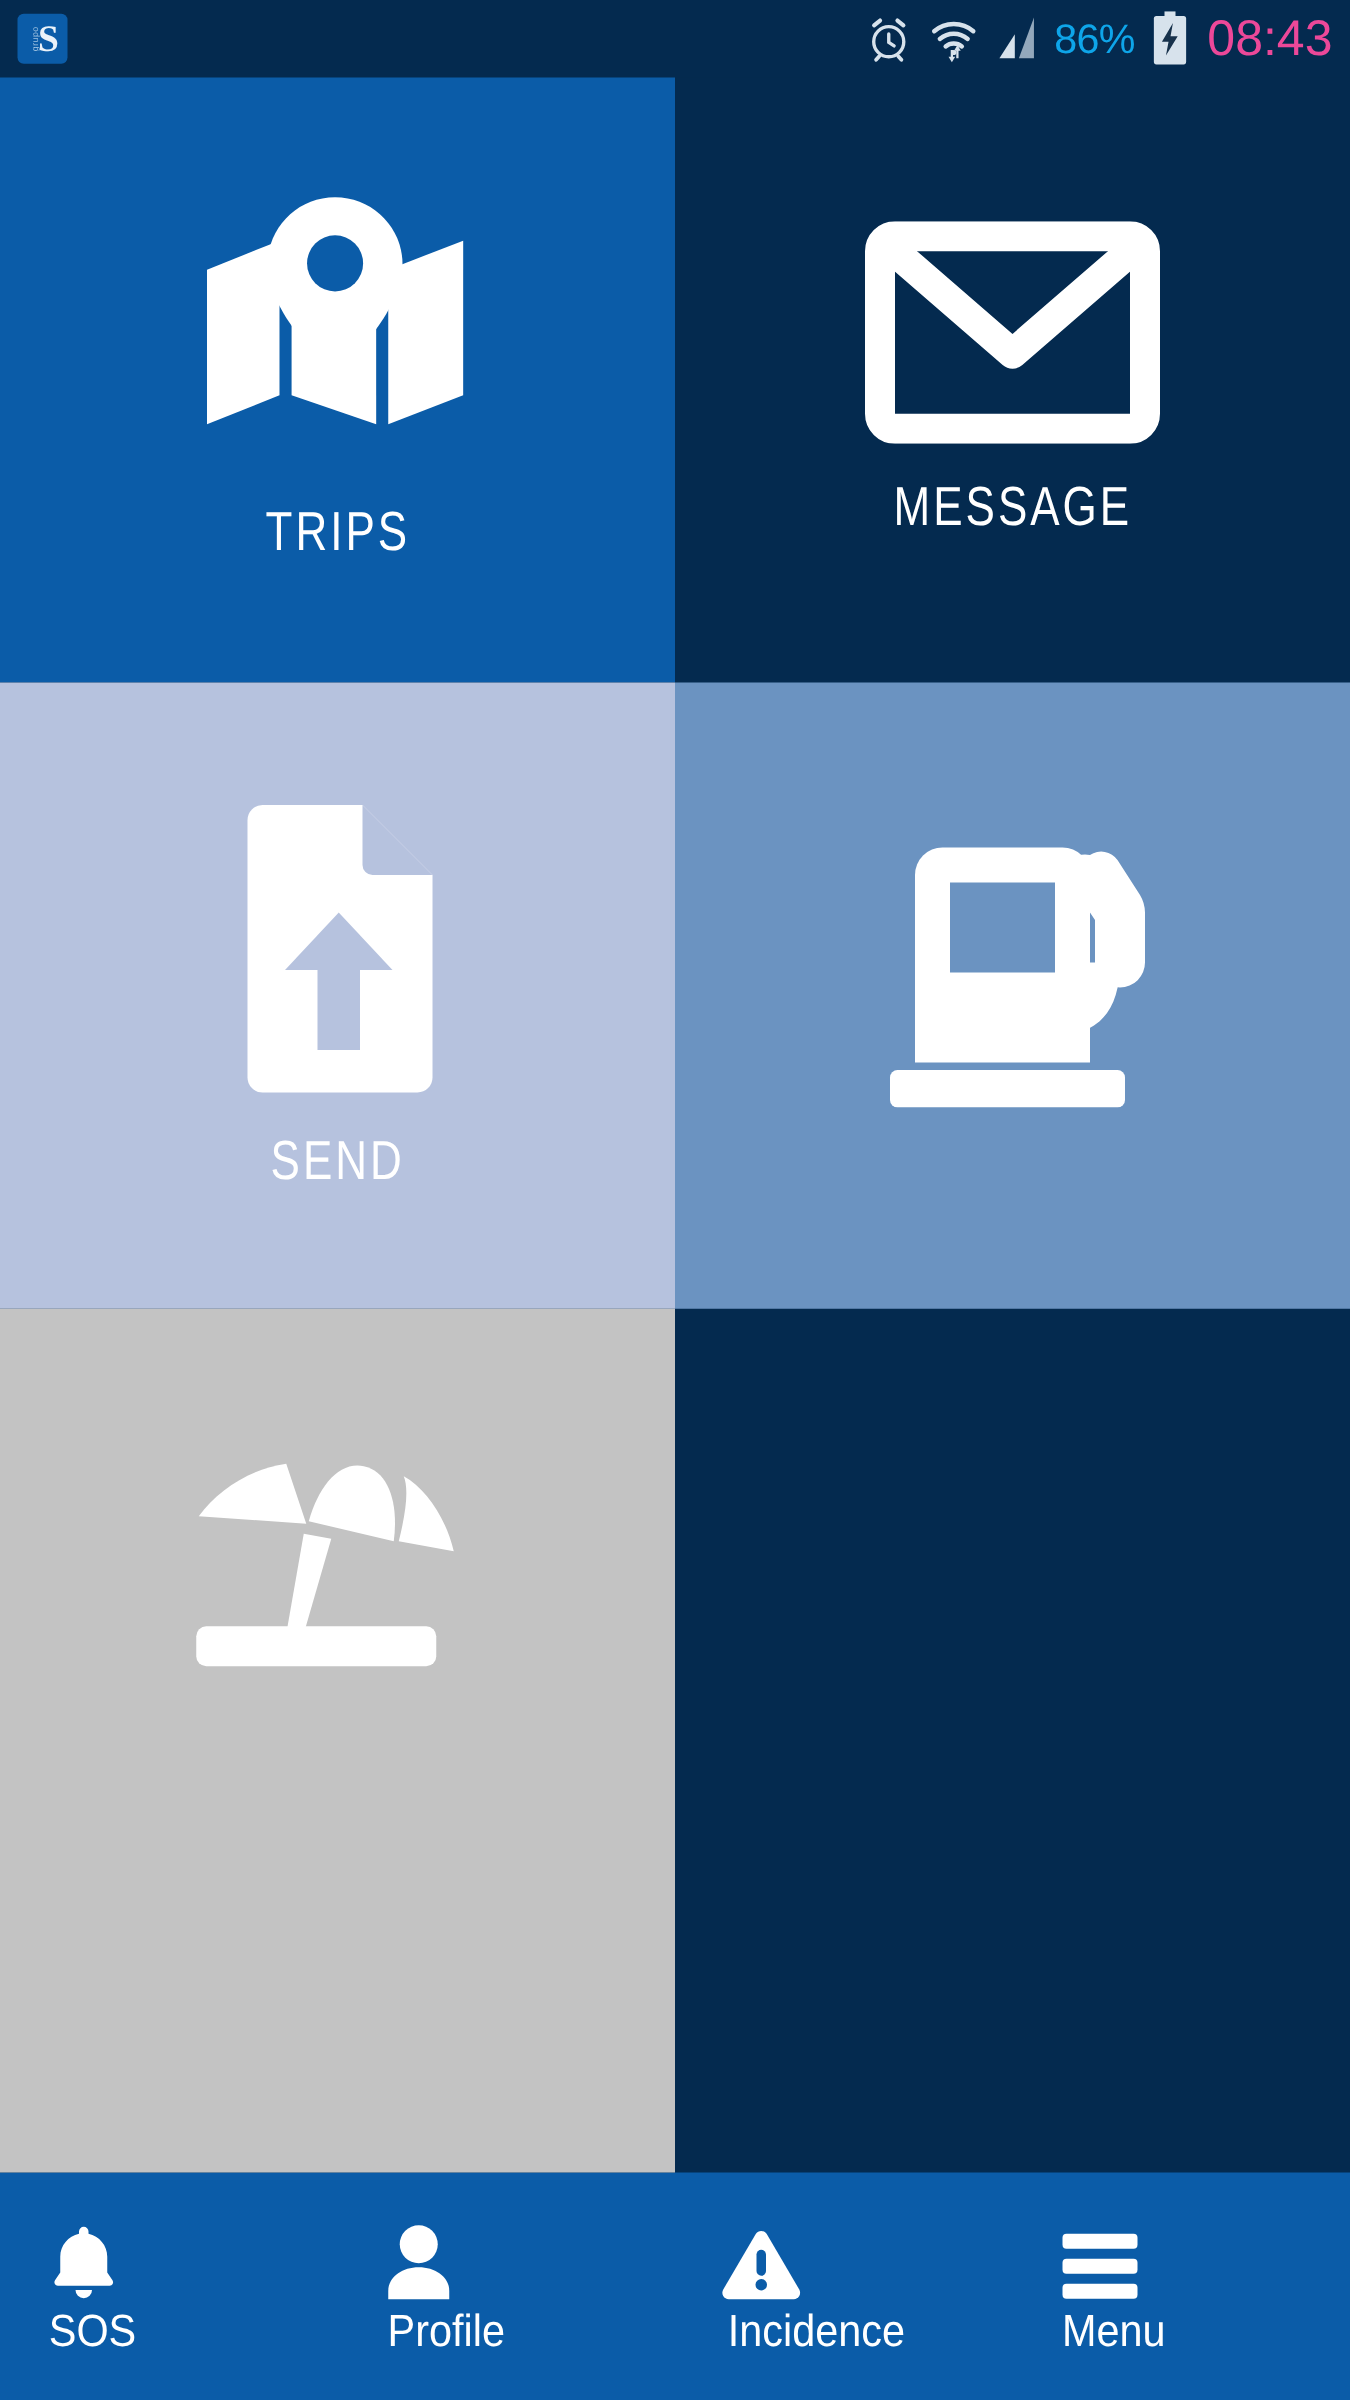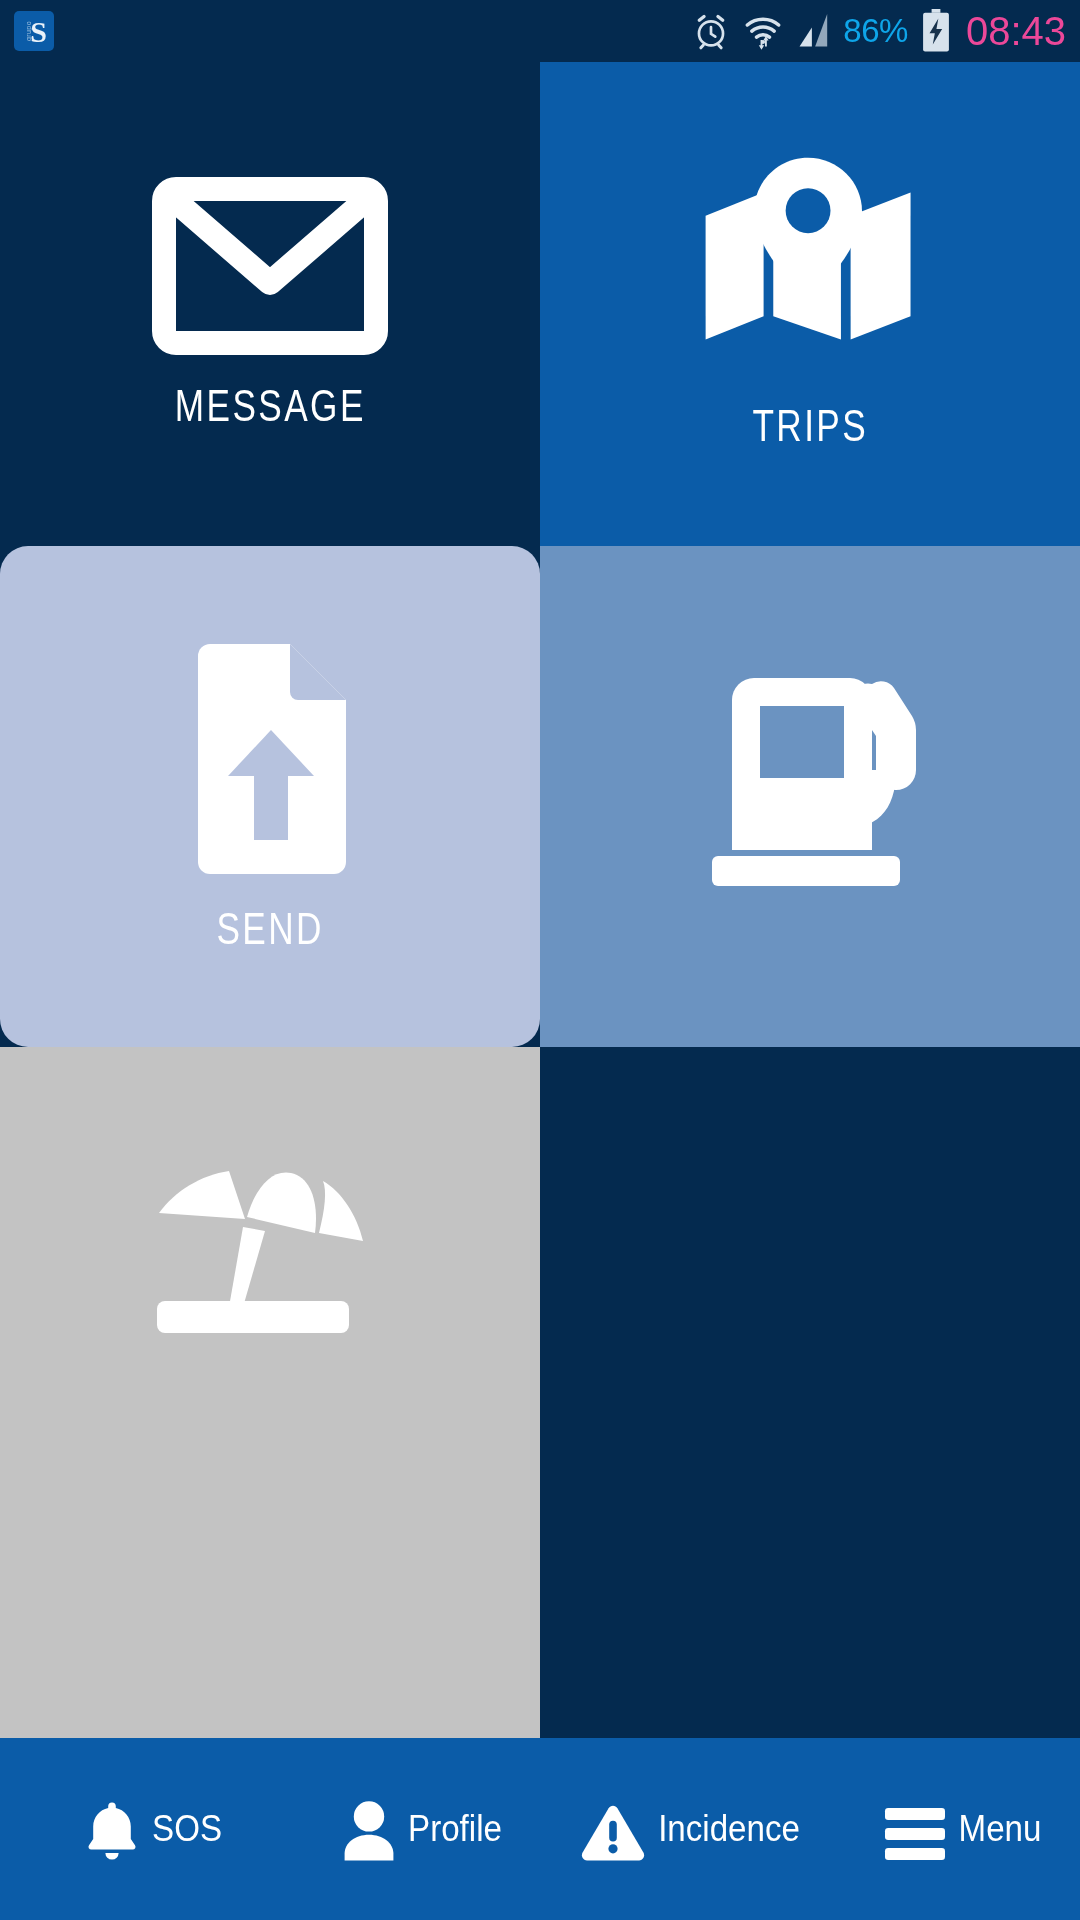--- a/index.html
+++ b/index.html
@@ -86,22 +86,22 @@
   .tile.row3 { justify-content:flex-start; padding-top:118px; }
 
   
   #bottomnav {
     flex:0 0 182px; height:182px;
     background:#0B5CA8;
     display:flex;
   }
   .navitem {
     flex:1 1 0;
-    display:flex; flex-direction:row;
-    align-items:center; justify-content:center;
+    display:flex; flex-direction:column;
+    align-items:flex-start; justify-content:center;
     gap:6px;
     color:#FFFFFF;
     padding-left:36px;
   }
   .navitem .nav-ico {
     height:66px; display:flex; align-items:flex-end; justify-content:center;
   }
   .navitem .nav-label {
     font-size:36px; color:#FFFFFF; line-height:1;
     font-family:"Liberation Sans", sans-serif;
@@ -165,49 +165,49 @@
           <path d="M11.6 6.4 5.6 16.6h3.6l-1.4 7.6 6.4-10.6h-3.9z" fill="#18324C"></path>
         </svg>
       </span>
 
       <span class="clock">08:43</span>
     </div>
   </div>
 
   <div id="grid">
 
+    <div class="tile" style="background:#0B5CA8;">
+      <div class="icon-wrap">
+        <svg width="232" height="218" viewBox="0 0 120 112">
+
+          <path d="M6 30 36 18v64L6 94Z" fill="#FFFFFF"></path>
+
+          <path d="M41 18 76 30v64L41 82Z" fill="#FFFFFF"></path>
+
+          <path d="M81 30 112 18v64L81 94Z" fill="#FFFFFF"></path>
+
+          <path d="M59 0c-15.4 0-27.9 12.4-27.9 27.7 0 20.3 24.4 42.4 26.1 43.9a2.8 2.8 0 0 0 3.6 0c1.7-1.5 26.1-23.6 26.1-43.9C86.9 12.4 74.4 0 59 0Z" fill="#FFFFFF"></path>
+          <circle cx="59" cy="27.4" r="11.6" fill="#0B5CA8"></circle>
+        </svg>
+      </div>
+      <div class="tile-label">TRIPS</div>
+    </div>
+
     <div class="tile" style="background:#042A4F;">
       <div class="icon-wrap">
         <svg width="236" height="178" viewBox="0 0 118 89">
           <rect x="6" y="6" width="106" height="77" rx="6" fill="none" stroke="#FFFFFF" stroke-width="12"></rect>
           <path d="M14 14 59 53 104 14" fill="none" stroke="#FFFFFF" stroke-width="12" stroke-linecap="round" stroke-linejoin="round"></path>
         </svg>
       </div>
       <div class="tile-label">MESSAGE</div>
     </div>
 
-    <div class="tile" style="background:#0B5CA8;">
-      <div class="icon-wrap">
-        <svg width="232" height="218" viewBox="0 0 120 112">
-
-          <path d="M6 30 36 18v64L6 94Z" fill="#FFFFFF"></path>
-
-          <path d="M41 18 76 30v64L41 82Z" fill="#FFFFFF"></path>
-
-          <path d="M81 30 112 18v64L81 94Z" fill="#FFFFFF"></path>
-
-          <path d="M59 0c-15.4 0-27.9 12.4-27.9 27.7 0 20.3 24.4 42.4 26.1 43.9a2.8 2.8 0 0 0 3.6 0c1.7-1.5 26.1-23.6 26.1-43.9C86.9 12.4 74.4 0 59 0Z" fill="#FFFFFF"></path>
-          <circle cx="59" cy="27.4" r="11.6" fill="#0B5CA8"></circle>
-        </svg>
-      </div>
-      <div class="tile-label">TRIPS</div>
-    </div>
-
-
-    <div class="tile" style="background:#B6C2DE;border-radius:28px;">
+
+    <div class="tile" style="background:#B6C2DE;">
       <div class="icon-wrap">
         <svg width="176" height="238" viewBox="0 0 88 119">
           <path d="M8 8a6 6 0 0 1 6-6h40l28 28v81a6 6 0 0 1-6 6H14a6 6 0 0 1-6-6Z" fill="#FFFFFF"></path>
           <path d="M54 2 82 30H58a4 4 0 0 1-4-4Z" fill="#B6C2DE"></path>
           <g fill="#B6C2DE">
             <rect x="36" y="62" width="17" height="38"></rect>
             <path d="M23 68 44.5 45 66 68Z"></path>
           </g>
         </svg>
       </div>

